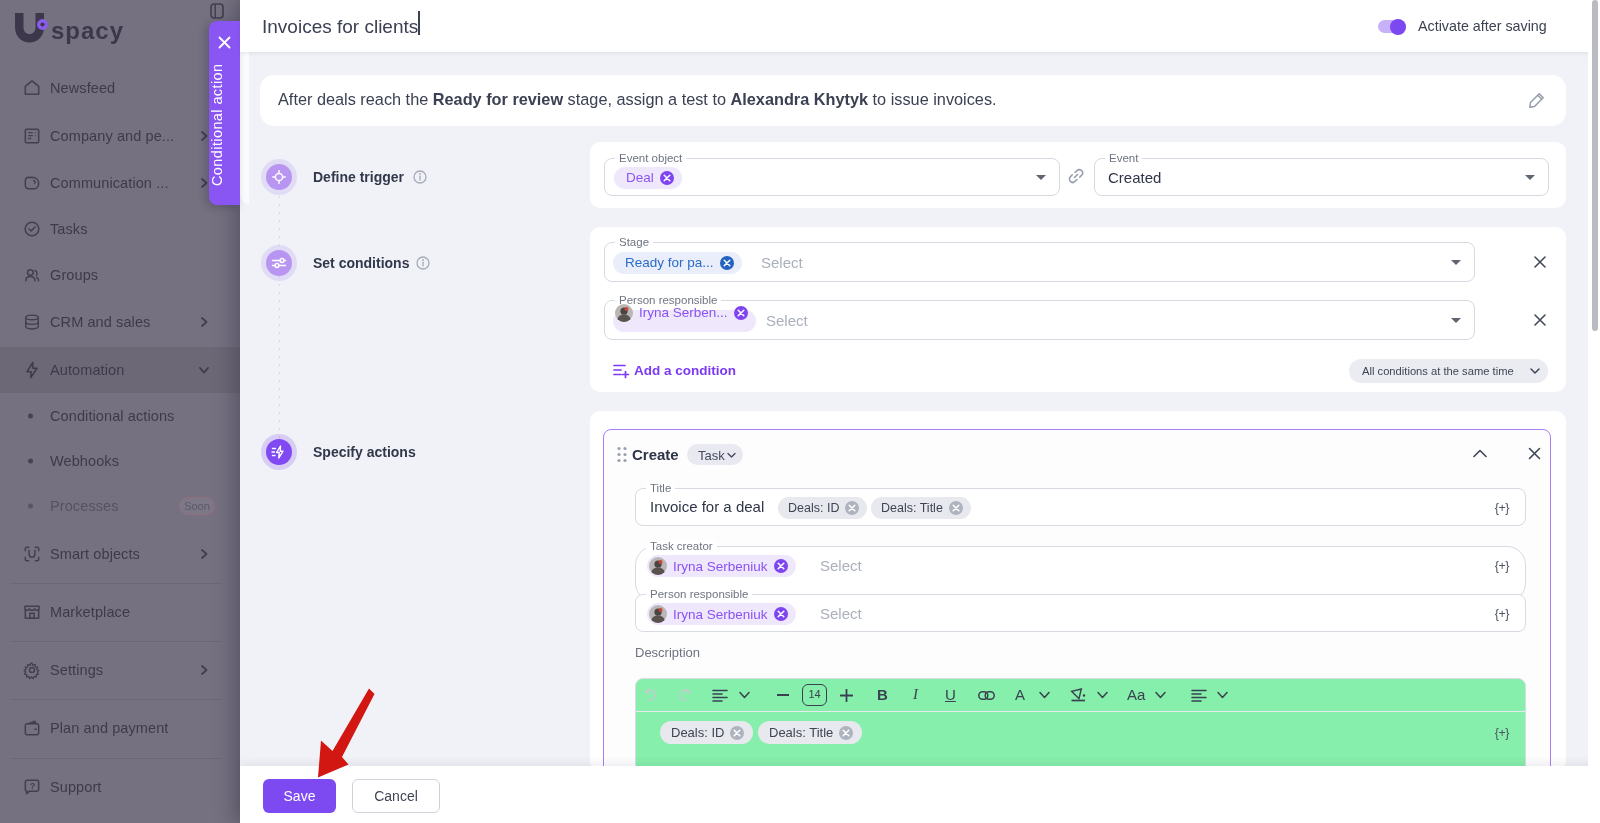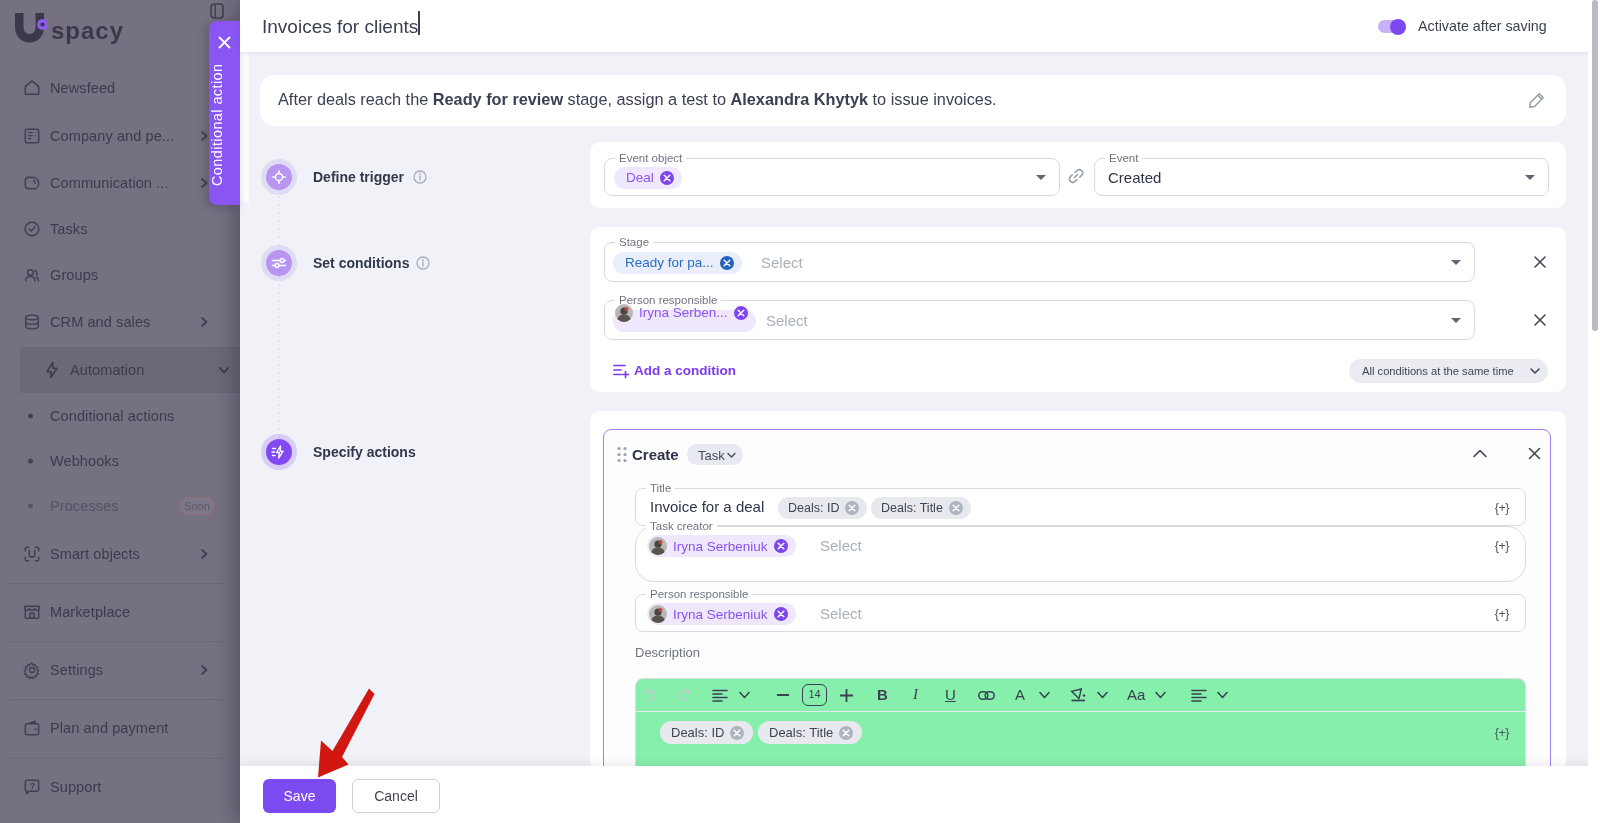--- a/index.html
+++ b/index.html
@@ -125,21 +125,21 @@
       <svg class="ic" viewBox="0 0 24 24" fill="none" stroke="#433e50" stroke-width="1.7">
           <ellipse cx="12" cy="6.5" rx="7.5" ry="2.8"></ellipse>
           <path d="M4.5 6.5 L4.5 12 C4.5 13.5 7.8 14.8 12 14.8 C16.2 14.8 19.5 13.5 19.5 12 L19.5 6.5"></path>
           <path d="M4.5 12 L4.5 17.5 C4.5 19 7.8 20.3 12 20.3 C16.2 20.3 19.5 19 19.5 17.5 L19.5 12"></path>
         </svg>
       <span class="txt">CRM and sales</span>
       <svg class="chev" viewBox="0 0 12 12" fill="none" stroke="#433e50" stroke-width="1.8" stroke-linecap="round" stroke-linejoin="round">
           <path d="M4 2 L8.5 6 L4 10"></path>
         </svg>
     </div>
-    <div class="mi" style="top:347px; background:#6c6876;margin-left:20px;">
+    <div class="mi" style="top:347px; background:#6c6876;">
       <svg class="ic" viewBox="0 0 24 24" fill="none" stroke="#3e3a4b" stroke-width="1.8" stroke-linejoin="round">
           <path d="M13 3 L6 14 L11 14 L10.5 21 L18 10 L13 10 Z"></path>
         </svg>
       <span class="txt">Automation</span>
       <svg class="chev" viewBox="0 0 12 12" fill="none" stroke="#3e3a4b" stroke-width="1.8" stroke-linecap="round" stroke-linejoin="round">
           <path d="M2 4 L6 8.5 L10 4"></path>
         </svg>
     </div>
     <div class="mi" style="top:393px">
       <span class="bullet"></span>
@@ -371,21 +371,21 @@
                 </svg>
               </span></div>
           <div class="chip" style="left:235px;top:8px;background:#e7e9ee;color:#3e4453;padding:0 8px 0 10px;font-size:12.5px;">Deals: Title<span class="xc" style="background:#aeb4bf">
                 <svg width="8" height="8" viewBox="0 0 8 8">
                   <path d="M1.2 1.2 L6.8 6.8 M6.8 1.2 L1.2 6.8" stroke="#fff" stroke-width="1.5" stroke-linecap="round"></path>
                 </svg>
               </span></div>
           <div class="plus" style="right:16px;top:12px;">{+}</div>
         </div>
 
-        <div class="fs" style="left:31px;top:96px;width:891px;height:56px;border-radius:19px;">
+        <div class="fs" style="left:31px;top:116px;width:891px;height:56px;border-radius:19px;">
           <span class="lbl">Task creator</span>
           <div class="chip" style="left:11px;top:8px;background:#efe8fd;color:#8a52f2;padding:0 8px 0 2px;">
             <svg width="18" height="18" viewBox="0 0 18 18" style="margin-right:6px">
                 <g clip-path="url(#av1)">
                   <rect width="18" height="18" fill="#b9b7b6"></rect>
                   <circle cx="9" cy="7.2" r="3.6" fill="#4a4543"></circle>
                   <path d="M2 18 C2 12.8 5 10.6 9 10.6 C13 10.6 16 12.8 16 18 Z" fill="#59524e"></path>
                   <circle cx="11.5" cy="5" r="2" fill="#c4453c"></circle>
                 </g>
               </svg>

